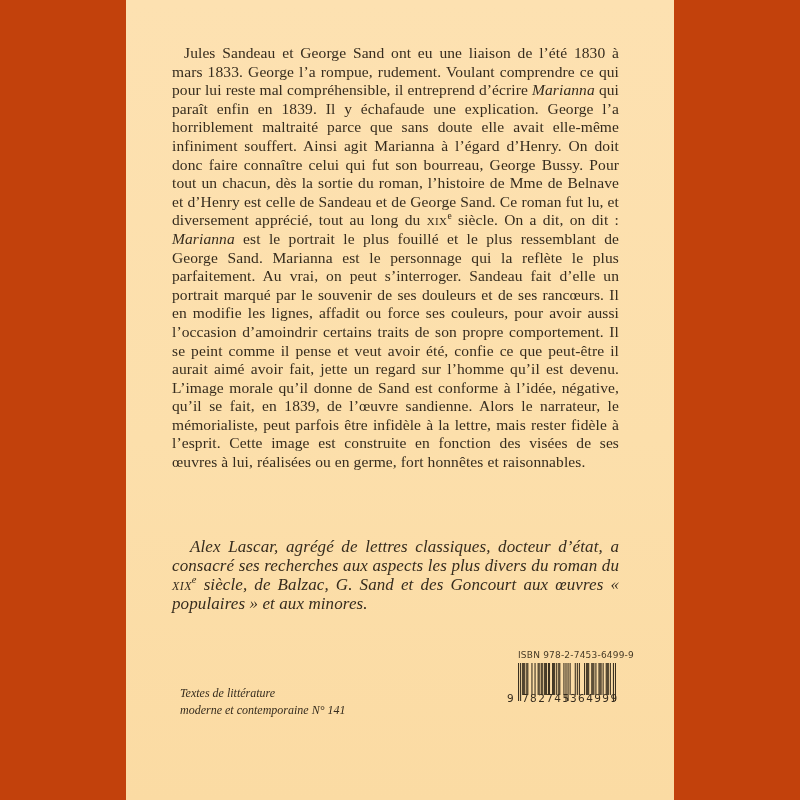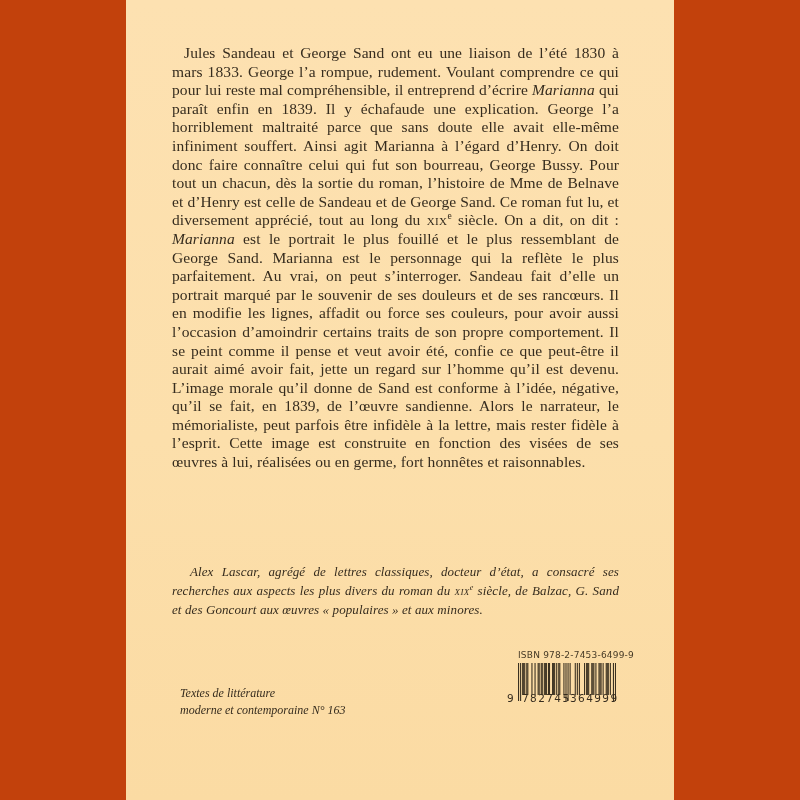--- a/index.html
+++ b/index.html
@@ -5,22 +5,22 @@
   html,body{margin:0;padding:0;}
   body{width:800px;height:800px;background:#ffffff;position:relative;overflow:hidden;
        font-family:"Liberation Serif","DejaVu Serif",serif;}
   .page{position:absolute;inset:0;background:#c2410c;}
   .cover{position:absolute;left:126px;top:0;width:548px;height:800px;
          background:linear-gradient(180deg,#fde1b1 0%,#fcdfab 55%,#fbdba3 100%);}
   .synopsis{position:absolute;left:46px;top:44px;width:447px;
             font-size:15.5px;line-height:18.6px;color:#362c1e;
             text-align:justify;text-indent:12px;letter-spacing:0.1px;}
   .bio{position:absolute;left:46px;top:537px;width:447px;
-       font-size:13px;line-height:19px;color:#362c1e;font-style:italic;
-       text-align:justify;text-indent:18px;letter-spacing:0.1px;margin-top:25px;}
+       font-size:17px;line-height:19px;color:#362c1e;font-style:italic;
+       text-align:justify;text-indent:18px;letter-spacing:0.1px;}
   .collection{position:absolute;left:54px;top:685px;width:300px;
               font-size:12px;line-height:16.5px;color:#362c1e;font-style:italic;}
   sup{font-size:0.62em;line-height:0;}
   .sc{font-variant:small-caps;letter-spacing:0.4px;}
   .barcode-block{position:absolute;left:380px;top:650px;width:120px;height:66px;}
   .isbn-label{position:absolute;left:12px;top:0;width:92px;text-align:center;
               font-family:"DejaVu Sans","Liberation Sans",sans-serif;
               font-size:9px;color:#463a26;white-space:nowrap;letter-spacing:0.2px;}
   .bars{position:absolute;left:12px;top:13px;width:98px;height:38px;}
   .bars svg{display:block;width:98px;height:38px;}
@@ -36,21 +36,21 @@
 
 <div class="page">
   <div class="cover">
 
     <div class="synopsis"><span>Jules Sandeau et George Sand ont eu une liaison de l’été 1830 à mars 1833. George l’a rompue, rudement. Voulant comprendre ce qui pour lui reste mal compréhensible, il entreprend d’écrire </span><span style="font-style: italic;">Marianna</span><span> qui paraît enfin en 1839. Il y échafaude une explication. George l’a horriblement maltraité parce que sans doute elle avait elle-même infiniment souffert. Ainsi agit Marianna à l’égard d’Henry. On doit donc faire connaître celui qui fut son bourreau, George Bussy. Pour tout un chacun, dès la sortie du roman, l’histoire de Mme de Belnave et d’Henry est celle de Sandeau et de George Sand. Ce roman fut lu, et diversement apprécié, tout au long du </span><span class="sc">xix</span><sup>e</sup><span> siècle. On a dit, on dit : </span><span style="font-style: italic;">Marianna</span><span> est le portrait le plus fouillé et le plus ressemblant de George Sand. Marianna est le personnage qui la reflète le plus parfaitement. Au vrai, on peut s’interroger. Sandeau fait d’elle un portrait marqué par le souvenir de ses douleurs et de ses rancœurs. Il en modifie les lignes, affadit ou force ses couleurs, pour avoir aussi l’occasion d’amoindrir certains traits de son propre comportement. Il se peint comme il pense et veut avoir été, confie ce que peut-être il aurait aimé avoir fait, jette un regard sur l’homme qu’il est devenu. L’image morale qu’il donne de Sand est conforme à l’idée, négative, qu’il se fait, en 1839, de l’œuvre sandienne. Alors le narrateur, le mémorialiste, peut parfois être infidèle à la lettre, mais rester fidèle à l’esprit. Cette image est construite en fonction des visées de ses œuvres à lui, réalisées ou en germe, fort honnêtes et raisonnables.</span></div>
 
     <div class="bio"><span style="font-style: italic;">Alex Lascar, agrégé de lettres classiques, docteur d’état, a consacré ses recherches aux aspects les plus divers du roman du </span><span class="sc" style="font-style: italic;">xix</span><sup style="font-style: italic;">e</sup><span style="font-style: italic;"> siècle, de Balzac, G. Sand et des Goncourt aux œuvres « populaires » et aux minores.</span></div>
 
     <div class="collection">
       <div>Textes de littérature</div>
-      <div>moderne et contemporaine N° 163</div>
+      <div>moderne et contemporaine N° 141</div>
     </div>
 
     <div class="barcode-block">
       <div class="isbn-label">ISBN 978-2-7453-6499-9</div>
       <div class="bars">
           <svg viewBox="0 0 95 38" preserveAspectRatio="none" xmlns="http://www.w3.org/2000/svg">
             <rect x="0" y="0" width="1.05" height="38" fill="#3a3020"></rect>
             <rect x="2" y="0" width="1.05" height="38" fill="#3a3020"></rect>
             <rect x="4" y="0" width="1.05" height="32" fill="#3a3020"></rect>
             <rect x="5" y="0" width="1.05" height="32" fill="#3a3020"></rect>

